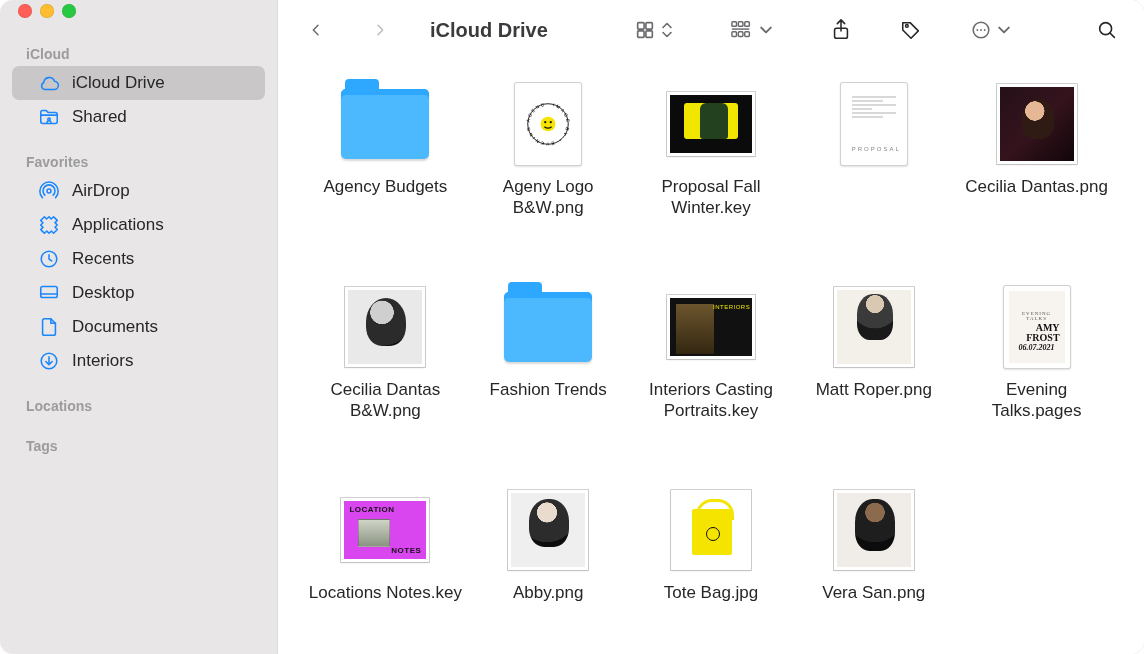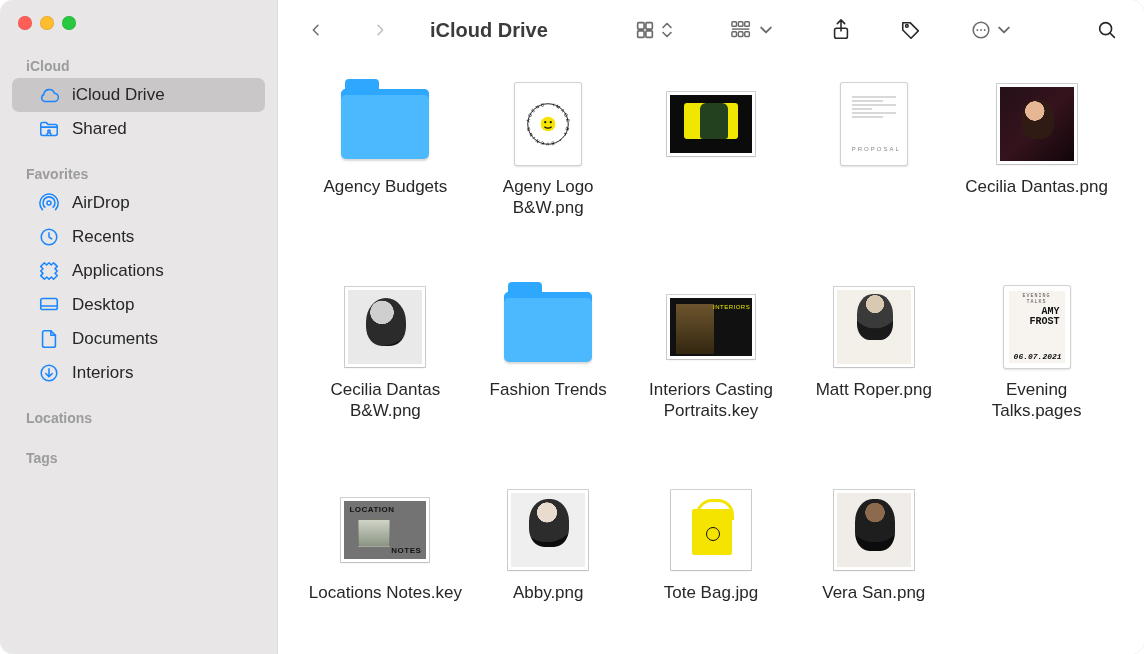--- a/index.html
+++ b/index.html
@@ -31,21 +31,20 @@
     display: flex;
     width: 100%;
     height: 100%;
   }
 
   
   .sidebar {
     width: var(--sidebar-width);
     background: var(--sidebar-bg);
     border-right: 1px solid rgba(0,0,0,.05);
-    padding-top: 12px;
     flex-shrink: 0;
   }
   .traffic {
     display: flex;
     gap: 8px;
     padding: 4px 0 22px 18px;
   }
   .tl {
     width: 14px; height: 14px; border-radius: 50%;
   }
@@ -218,28 +217,28 @@
   .art-bw:before {content:""; position:absolute; left:18px; top:8px; width:40px; height:48px; background:radial-gradient(circle at 40% 30%, #cfcfcf 0 28%, #2b2b2b 29% 80%, #111 81% 100%); border-radius:50% 50% 40% 40%;}
 
   .art-interiors { width:100%; height:100%; background:#111; position:relative;}
   .art-interiors:before  {content:""; position:absolute; left:6px; top:6px; width:38px; height:50px; background:linear-gradient(#6c552d,#332711);}
   .art-interiors:after   {content:"INTERIORS"; position:absolute; right:5px; top:6px; font-size:6px; letter-spacing:.5px; color:#f1e600; width:34px; line-height:1; text-align:left;}
 
   .art-matt { width:100%; height:100%; background:#f3efe9; position:relative;}
   .art-matt:before {content:""; position:absolute; left:20px; top:4px; width:36px; height:46px; background:radial-gradient(circle at 50% 22%, #d9c9b3 0 22%, #3a3a3a 23% 60%, #1a1a1a 61% 100%); border-radius:44% 44% 35% 35%;}
 
   .art-talks {
-    width:56px; height:72px; background:#f7f3ef; padding:2px 5px; font-family:Liberation Mono, monospace;
+    width:56px; height:72px; background:#f7f3ef; padding:20px 5px; font-family:Liberation Serif, serif;
     display:flex; flex-direction:column;
   }
   .art-talks .tiny { font-size:5px; letter-spacing:1px; color:#555;}
   .art-talks .name { font-size:10px; font-weight:800; line-height:1; margin-top:2px; color:#111; text-align:right;}
   .art-talks .date { margin-top:auto; font-size:8px; font-style:italic; font-weight:700; color:#111; text-align:center;}
 
-  .art-loc { width:100%; height:100%; background:#737373; position:relative;}
+  .art-loc { width:100%; height:100%; background:#d946ef; position:relative;}
   .art-loc .t  { position:absolute; top:4px; left:5px; font-size:8px; font-weight:800; letter-spacing:.5px; color:#111;}
   .art-loc .b  { position:absolute; bottom:4px; right:5px; font-size:8px; font-weight:800; letter-spacing:.5px; color:#111;}
   .art-loc:before {content:""; position:absolute; left:14px; top:18px; width:30px; height:26px; background:linear-gradient(#cfd4c6,#8b9484); border:1px solid rgba(0,0,0,.2);}
 
   .art-abby { width:100%; height:100%; background:#efefef; position:relative;}
   .art-abby:before {content:""; position:absolute; left:18px; top:6px; width:40px; height:48px; background:radial-gradient(circle at 45% 28%, #e9dccf 0 24%, #2c2c2c 25% 72%, #0e0e0e 73% 100%); border-radius:46% 46% 38% 38%;}
 
   .art-tote { width:100%; height:100%; background:#fff; position:relative;}
   .art-tote:before {content:""; position:absolute; left:18px; top:16px; width:40px; height:46px; background:#f5e300; border-radius:2px;}
   .art-tote:after  {content:""; position:absolute; left:22px; top:6px; width:32px; height:18px; border:3px solid #f5e300; border-bottom:none; border-radius:16px 16px 0 0;}
@@ -297,33 +296,33 @@
             <circle cx="12" cy="12" r="2.2"></circle>
             <path d="M7.5 16.5a6.5 6.5 0 1 1 9 0"></path>
             <path d="M4.8 19.2a10 10 0 1 1 14.4 0"></path>
           </svg>
       </span>
       <span>AirDrop</span>
     </div>
     <div class="nav-item">
       <span class="ico">
         <svg width="22" height="22" viewBox="0 0 24 24" fill="none" stroke="currentColor" stroke-width="1.7" stroke-linecap="round" stroke-linejoin="round">
+            <path d="M12 3l2.4 2.4L17 3l1.8 1.8L21 7l-2.4 2.4L21 12l-2.4 2.4L21 17l-1.8 1.8L17 21l-2.4-2.4L12 21l-2.4-2.4L7 21l-1.8-1.8L3 17l2.4-2.4L3 12l2.4-2.4L3 7l1.8-1.8L7 3l2.4 2.4z"></path>
+          </svg>
+      </span>
+      <span>Applications</span>
+    </div>
+    <div class="nav-item">
+      <span class="ico">
+        <svg width="22" height="22" viewBox="0 0 24 24" fill="none" stroke="currentColor" stroke-width="1.7" stroke-linecap="round" stroke-linejoin="round">
             <circle cx="12" cy="12" r="8.5"></circle>
             <path d="M12 7.5V12l3 2"></path>
           </svg>
       </span>
       <span>Recents</span>
-    </div>
-    <div class="nav-item">
-      <span class="ico">
-        <svg width="22" height="22" viewBox="0 0 24 24" fill="none" stroke="currentColor" stroke-width="1.7" stroke-linecap="round" stroke-linejoin="round">
-            <path d="M12 3l2.4 2.4L17 3l1.8 1.8L21 7l-2.4 2.4L21 12l-2.4 2.4L21 17l-1.8 1.8L17 21l-2.4-2.4L12 21l-2.4-2.4L7 21l-1.8-1.8L3 17l2.4-2.4L3 12l2.4-2.4L3 7l1.8-1.8L7 3l2.4 2.4z"></path>
-          </svg>
-      </span>
-      <span>Applications</span>
     </div>
     <div class="nav-item">
       <span class="ico">
         <svg width="22" height="22" viewBox="0 0 24 24" fill="none" stroke="currentColor" stroke-width="1.7" stroke-linecap="round" stroke-linejoin="round">
             <rect x="3" y="5" width="18" height="12" rx="2"></rect>
             <path d="M3 13h18"></path>
           </svg>
       </span>
       <span>Desktop</span>
     </div>
@@ -478,20 +477,21 @@
         </div>
         <div class="label">Ageny Logo B&amp;W.png</div>
       </div>
 
       <div class="item">
         <div class="thumb">
             <div class="slide">
               <div class="art-fall"></div>
             </div>
           </div>
+        <div class="label">Proposal Fall Winter.key</div>
       </div>
 
       <div class="item">
         <div class="thumb">
           <div class="sheet">
               <div class="art-doc">
             <div class="line"></div>
                 <div class="line mid"></div>
                 <div class="line"></div>
                 <div class="line short"></div>

